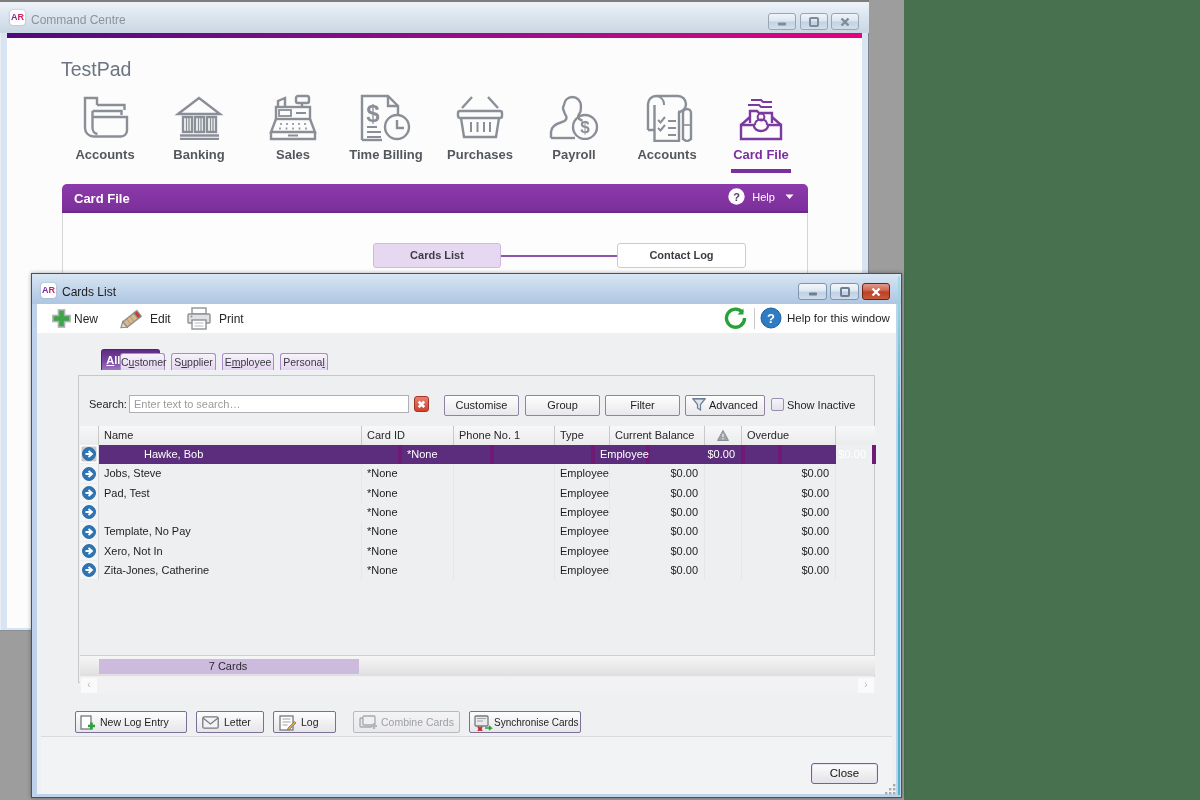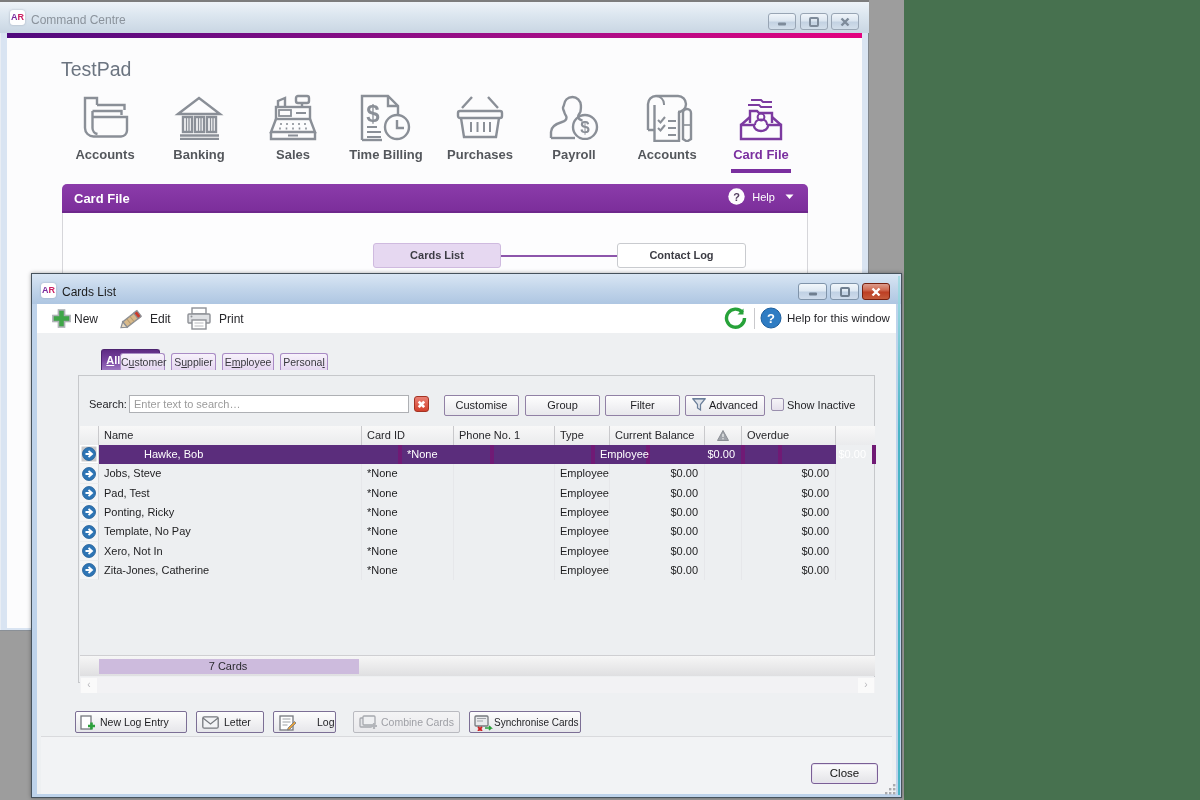--- a/index.html
+++ b/index.html
@@ -373,21 +373,20 @@
             <div class="cell num" style="left:662px;width:94px;">$0.00</div>
           </div>
         <div class="row" style="top:77px;height:19px;">
             <div class="abs" style="left:0;top:0;width:19px;height:19px;background:#f4f5f6;border-right:1px solid #d8d9dc;border-bottom:1px solid #ebedee;">
               <svg width="14" height="14" viewBox="0 0 14 14" style="position:absolute;left:2px;top:2px;">
                 <circle cx="7" cy="7" r="6.5" fill="#2e75b5"></circle>
                 <circle cx="7" cy="7" r="6.5" fill="none" stroke="#1d5a94" stroke-width="0.8"></circle>
                 <path d="M3.5,7 H9 M6.5,4 L10,7 L6.5,10" stroke="#fff" stroke-width="1.8" fill="none"></path>
               </svg>
             </div>
-            <div class="cell" style="left:19px;width:263px;">Ponting, Ricky</div>
             <div class="cell" style="left:282px;width:92px;">*None</div>
             <div class="cell" style="left:374px;width:101px;"></div>
             <div class="cell" style="left:475px;width:55px;">Employee</div>
             <div class="cell num" style="left:530px;width:95px;">$0.00</div>
             <div class="cell" style="left:625px;width:37px;"></div>
             <div class="cell num" style="left:662px;width:94px;">$0.00</div>
           </div>
         <div class="row" style="top:96px;height:20px;">
             <div class="abs" style="left:0;top:0;width:19px;height:20px;background:#f4f5f6;border-right:1px solid #d8d9dc;border-bottom:1px solid #ebedee;">
               <svg width="14" height="14" viewBox="0 0 14 14" style="position:absolute;left:2px;top:3px;">
@@ -459,21 +458,21 @@
           <path d="M1,2 L8.5,8 L16,2" fill="none" stroke="#76797e" stroke-width="1.2"></path>
         </svg>
       <div class="txt" style="left:27px;font-size:10.5px;">Letter</div>
     </div>
     <div class="bbtn" style="left:236px;width:63px;">
       <svg class="abs" style="left:5px;top:3px;" width="17" height="16" viewBox="0 0 17 16">
           <rect x="1" y="1" width="13" height="14" fill="#fff" stroke="#76797e" stroke-width="1.3"></rect>
           <path d="M3.5,4 h8 M3.5,7 h8 M3.5,10 h5" stroke="#9ea1a6" stroke-width="1.1"></path>
           <path d="M9,13 L15.5,6.5 L17,8 L10.5,14.5 L8.5,15 z" fill="#e8a33d" stroke="#76797e" stroke-width="0.8"></path>
         </svg>
-      <div class="txt" style="left:27px;font-size:10.5px;margin-left:16px;">Log</div>
+      <div class="txt" style="left:27px;font-size:10.5px;">Log</div>
     </div>
     <div class="bbtn dis" style="left:316px;width:107px;">
       <svg class="abs" style="left:5px;top:3px;" width="19" height="16" viewBox="0 0 19 16">
           <rect x="1" y="3" width="12" height="9" rx="1" fill="#e3e4e7" stroke="#a7a9ae" stroke-width="1.3"></rect>
           <rect x="4" y="1" width="12" height="9" rx="1" fill="#eff0f2" stroke="#a7a9ae" stroke-width="1.3"></rect>
           <path d="M12,11 h6 M15,8 v6" stroke="#b3b5ba" stroke-width="2.2"></path>
         </svg>
       <div class="txt" style="left:27px;font-size:10.5px;">Combine Cards</div>
     </div>
     <div class="bbtn" style="left:432px;width:112px;">

